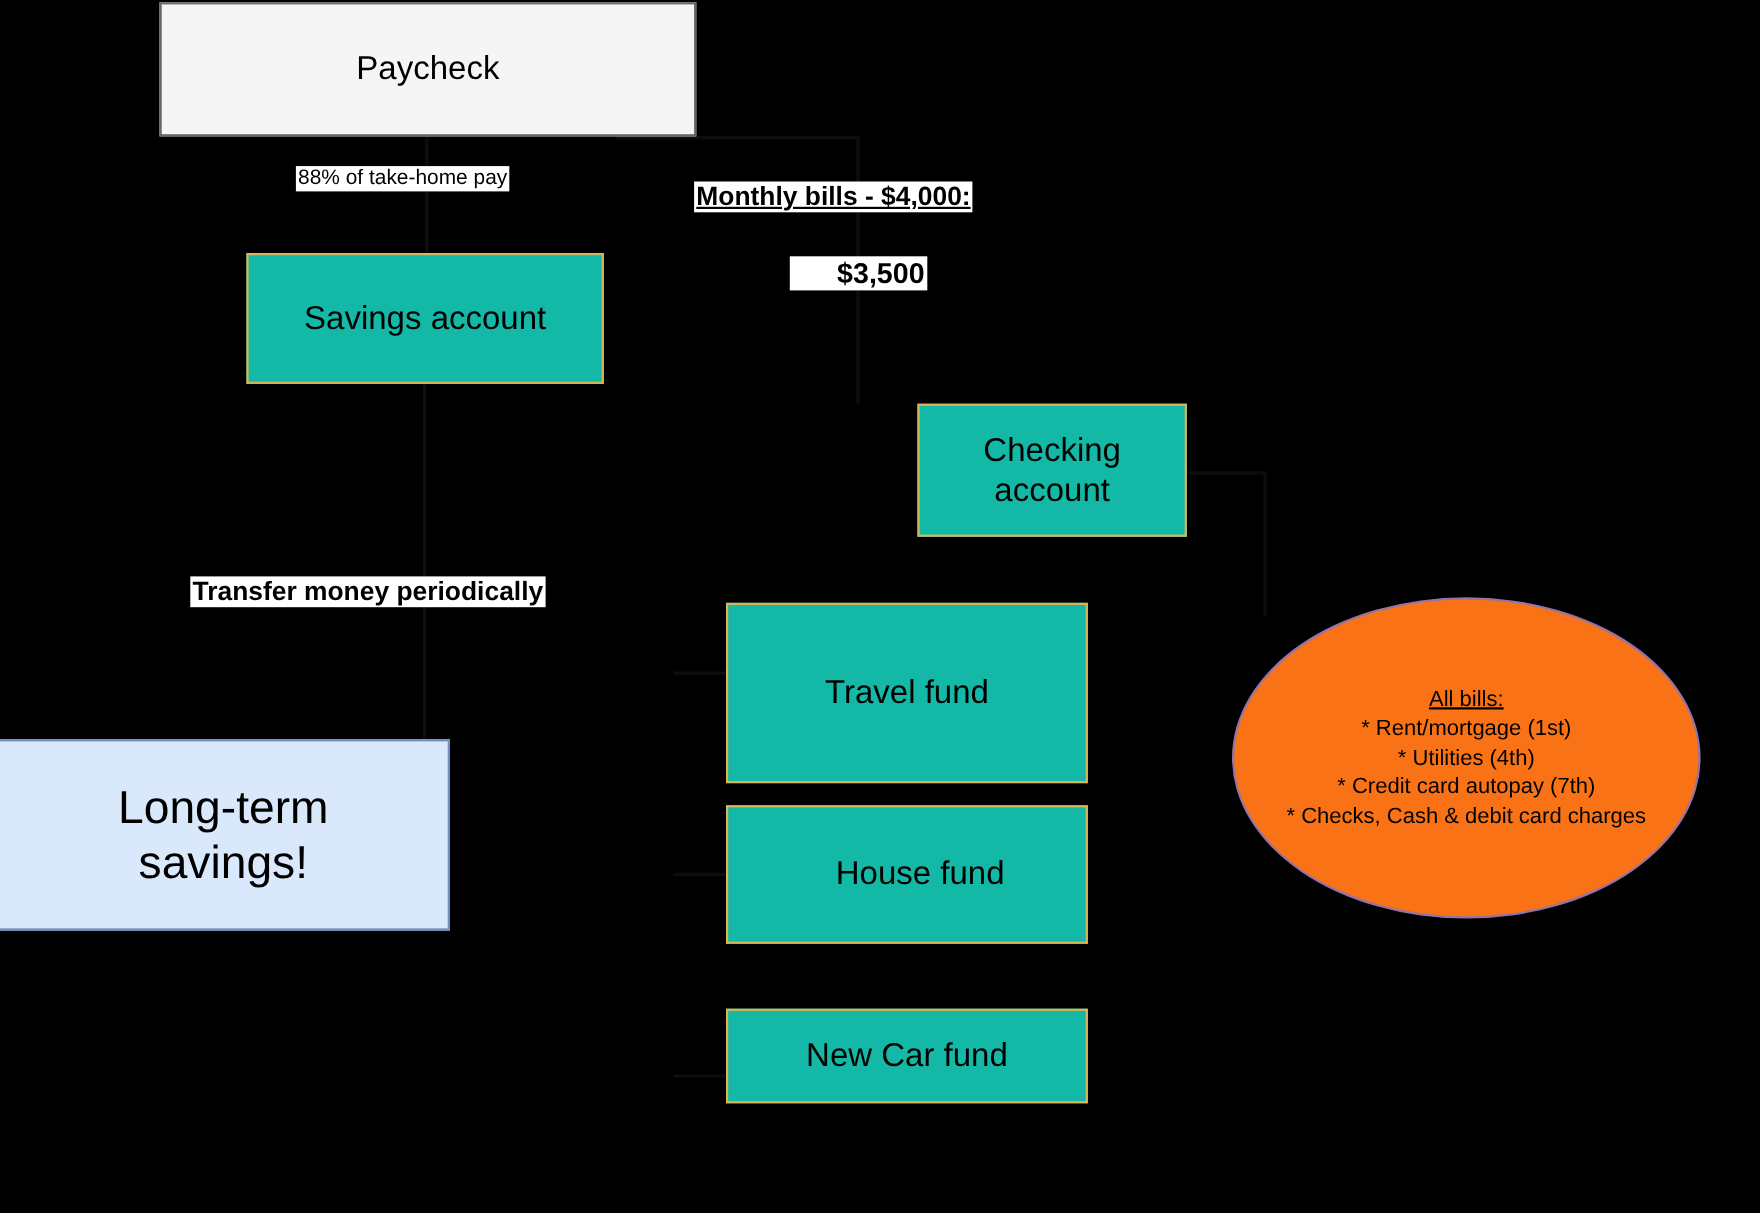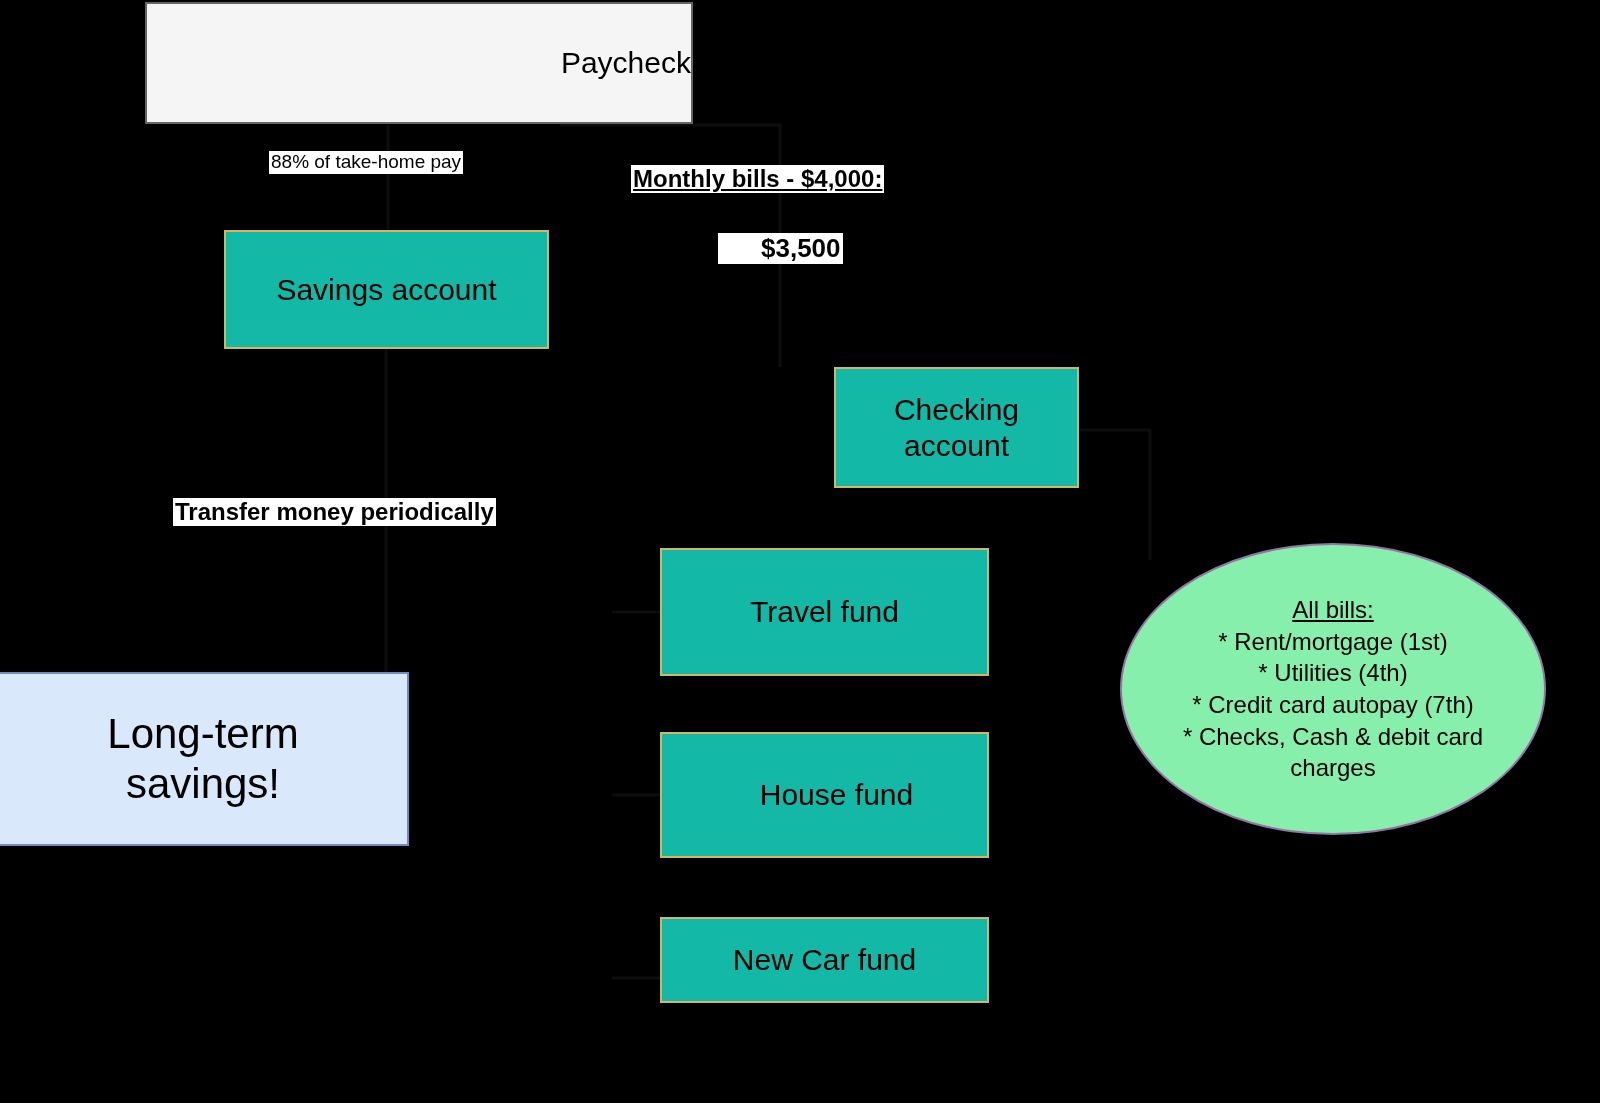--- a/index.html
+++ b/index.html
@@ -42,24 +42,24 @@
     font-size: 30px;
   }
 
   .node-blue {
     background: #dae8fc;
     border: 2px solid #6c8ebf;
     font-size: 42px;
   }
 
   .node-ellipse {
-    background: #86efac;
+    background: #f97316;
     border: 2px solid #9673a6;
     border-radius: 50%;
-    font-size: 24px;
+    font-size: 20px;
     line-height: 1.32;
   }
 
   .node-label {
     white-space: pre-line;
   }
 
   
   .edge-label {
     position: absolute;
@@ -96,42 +96,42 @@
       <path d="M 388 125 L 388 230"></path>
       <path d="M 560 125 L 780 125 L 780 367"></path>
       <path d="M 386 349 L 386 684"></path>
       <path d="M 660 612 L 612 612"></path>
       <path d="M 660 795 L 612 795"></path>
       <path d="M 660 978 L 612 978"></path>
       <path d="M 1080 430 L 1150 430 L 1150 560"></path>
     </g>
   </svg>
 
-  <div class="node node-paycheck" style="left:145px; top:2px; width:548px; height:122px;justify-content:flex-end;">
+  <div class="node node-paycheck" style="left:145px; top:2px; width:488px; height:122px;">
     <span class="node-label">Paycheck</span>
   </div>
 
   <div class="edge-label small" style="left:269px; top:151px;">88% of take-home pay</div>
 
   <div class="edge-label bold-u" style="left:631px; top:165px;">Monthly bills - $4,000:</div>
 
   <div class="edge-label bold-lg" style="left:718px; top:233px;">$3,500</div>
 
   <div class="node node-yellow" style="left:224px; top:230px; width:325px; height:119px;">
     <span class="node-label">Savings account</span>
   </div>
 
   <div class="node node-yellow" style="left:834px; top:367px; width:245px; height:121px;">
     <span class="node-label">Checking
 account</span>
   </div>
 
-  <div class="edge-label bold" style="left:173px; top:498px;text-align:right;">Transfer money periodically</div>
+  <div class="edge-label bold" style="left:173px; top:524px;text-align:right;">Transfer money periodically</div>
 
-  <div class="node node-yellow" style="left:660px; top:548px; width:329px; height:128px;">
+  <div class="node node-yellow" style="left:660px; top:548px; width:329px; height:164px;">
     <span class="node-label">Travel fund</span>
   </div>
 
   <div class="node node-yellow" style="left:660px; top:732px; width:329px; height:126px;padding-left:24px;">
     <span class="node-label">House fund</span>
   </div>
 
   <div class="node node-yellow" style="left:660px; top:917px; width:329px; height:86px;">
     <span class="node-label">New Car fund</span>
   </div>

